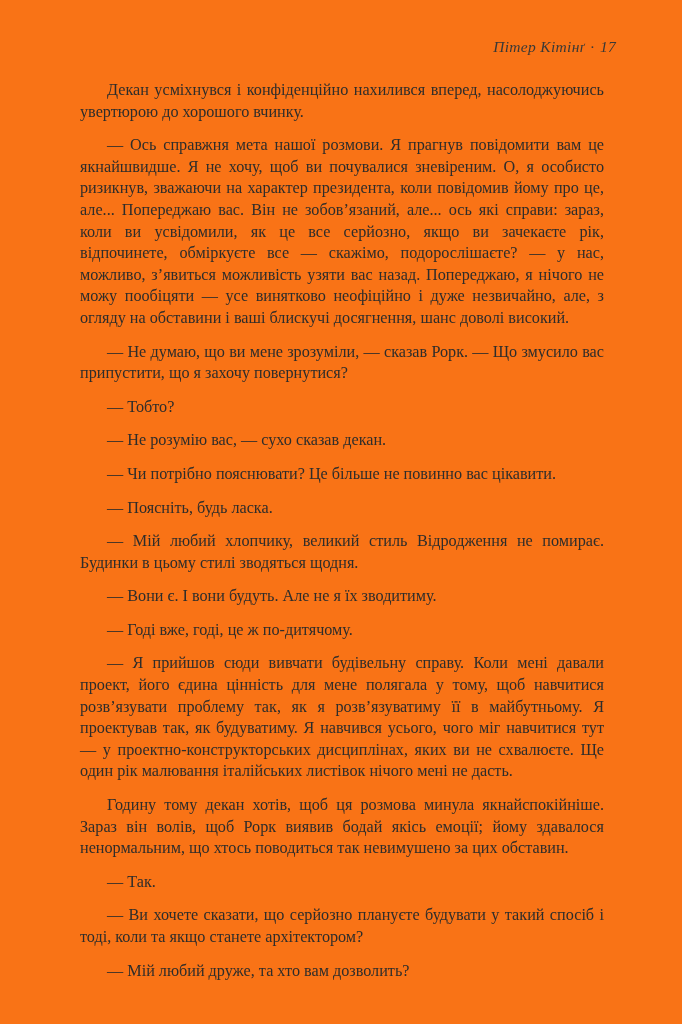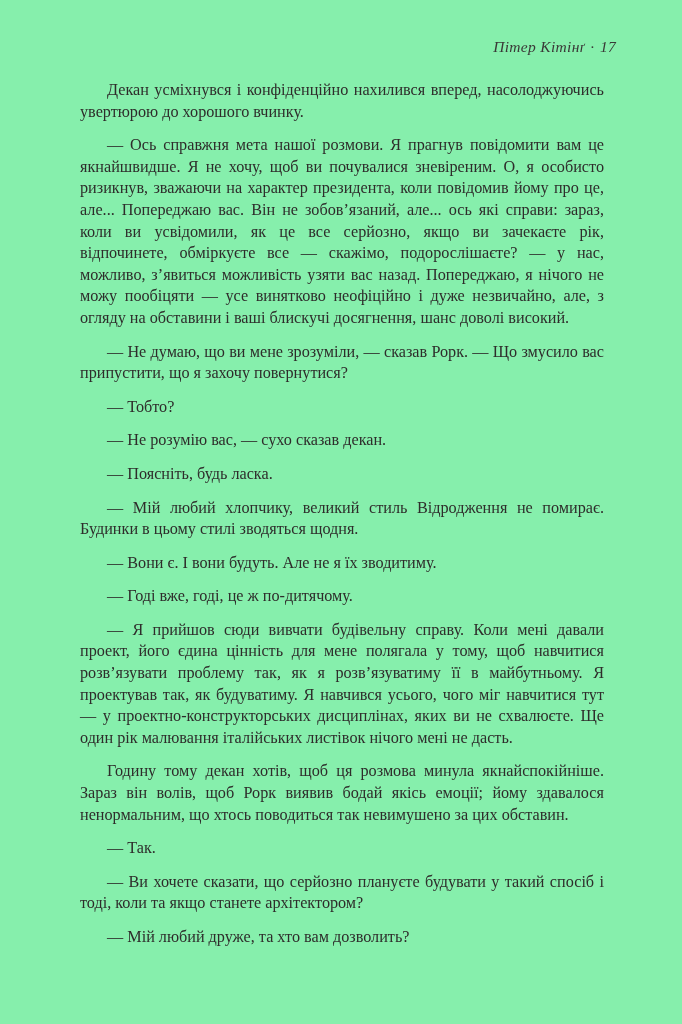--- a/index.html
+++ b/index.html
@@ -12,21 +12,21 @@
     height: 1024px;
     font-family: "Liberation Serif", "DejaVu Serif", serif;
     color: #2e2d2b;
   }
   .page {
     box-sizing: border-box;
     width: 682px;
     height: 1024px;
     padding: 38px 66px 0 68px;
     overflow: hidden;
-    background: #86efac;
+    background: #f97316;
   }
   .running-head {
     text-align: right;
     font-style: italic;
     font-size: 15.5px;
     color: #3a3937;
     letter-spacing: 0.02em;
     margin: 0 0 24px 0;
   }
   .running-head .sep {
@@ -48,20 +48,21 @@
 <div class="page">
   <div class="running-head">
     <span>Пітер Кітінґ</span><span class="sep">·</span><span>17</span>
   </div>
   <div class="body-text" id="body-text">
       <p>Декан усміхнувся і конфіденційно нахилився вперед, насолоджуючись увертюрою до хорошого вчинку.</p>
       <p>— Ось справжня мета нашої розмови. Я прагнув повідомити вам це якнайшвидше. Я не хочу, щоб ви почувалися зневіреним. О, я особисто ризикнув, зважаючи на характер президента, коли повідомив йому про це, але... Попереджаю вас. Він не зобов’язаний, але... ось які справи: зараз, коли ви усвідомили, як це все серйозно, якщо ви зачекаєте рік, відпочинете, обміркуєте все — скажімо, подорослішаєте? — у нас, можливо, з’явиться можливість узяти вас назад. Попереджаю, я нічого не можу пообіцяти — усе винятково неофіційно і дуже незвичайно, але, з огляду на обставини і ваші блискучі досягнення, шанс доволі високий.</p>
       <p>— Не думаю, що ви мене зрозуміли, — сказав Рорк. — Що змусило вас припустити, що я захочу повернутися?</p>
       <p>— Тобто?</p>
       <p>— Не розумію вас, — сухо сказав декан.</p>
+      <p>— Чи потрібно пояснювати? Це більше не повинно вас цікавити.</p>
       <p>— Поясніть, будь ласка.</p>
       <p>— Мій любий хлопчику, великий стиль Відродження не помирає. Будинки в цьому стилі зводяться щодня.</p>
       <p>— Вони є. І вони будуть. Але не я їх зводитиму.</p>
       <p>— Годі вже, годі, це ж по-дитячому.</p>
       <p>— Я прийшов сюди вивчати будівельну справу. Коли мені давали проект, його єдина цінність для мене полягала у тому, щоб навчитися розв’язувати проблему так, як я розв’язуватиму її в майбутньому. Я проектував так, як будуватиму. Я навчився усього, чого міг навчитися тут — у проектно-конструкторських дисциплінах, яких ви не схвалюєте. Ще один рік малювання італійських листівок нічого мені не дасть.</p>
       <p>Годину тому декан хотів, щоб ця розмова минула якнайспокійніше. Зараз він волів, щоб Рорк виявив бодай якісь емоції; йому здавалося ненормальним, що хтось поводиться так невимушено за цих обставин.</p>
       <p>— Так.</p>
       <p>— Ви хочете сказати, що серйозно плануєте будувати у такий спосіб і тоді, коли та якщо станете архітектором?</p>
       <p>— Мій любий друже, та хто вам дозволить?</p>
     </div>

